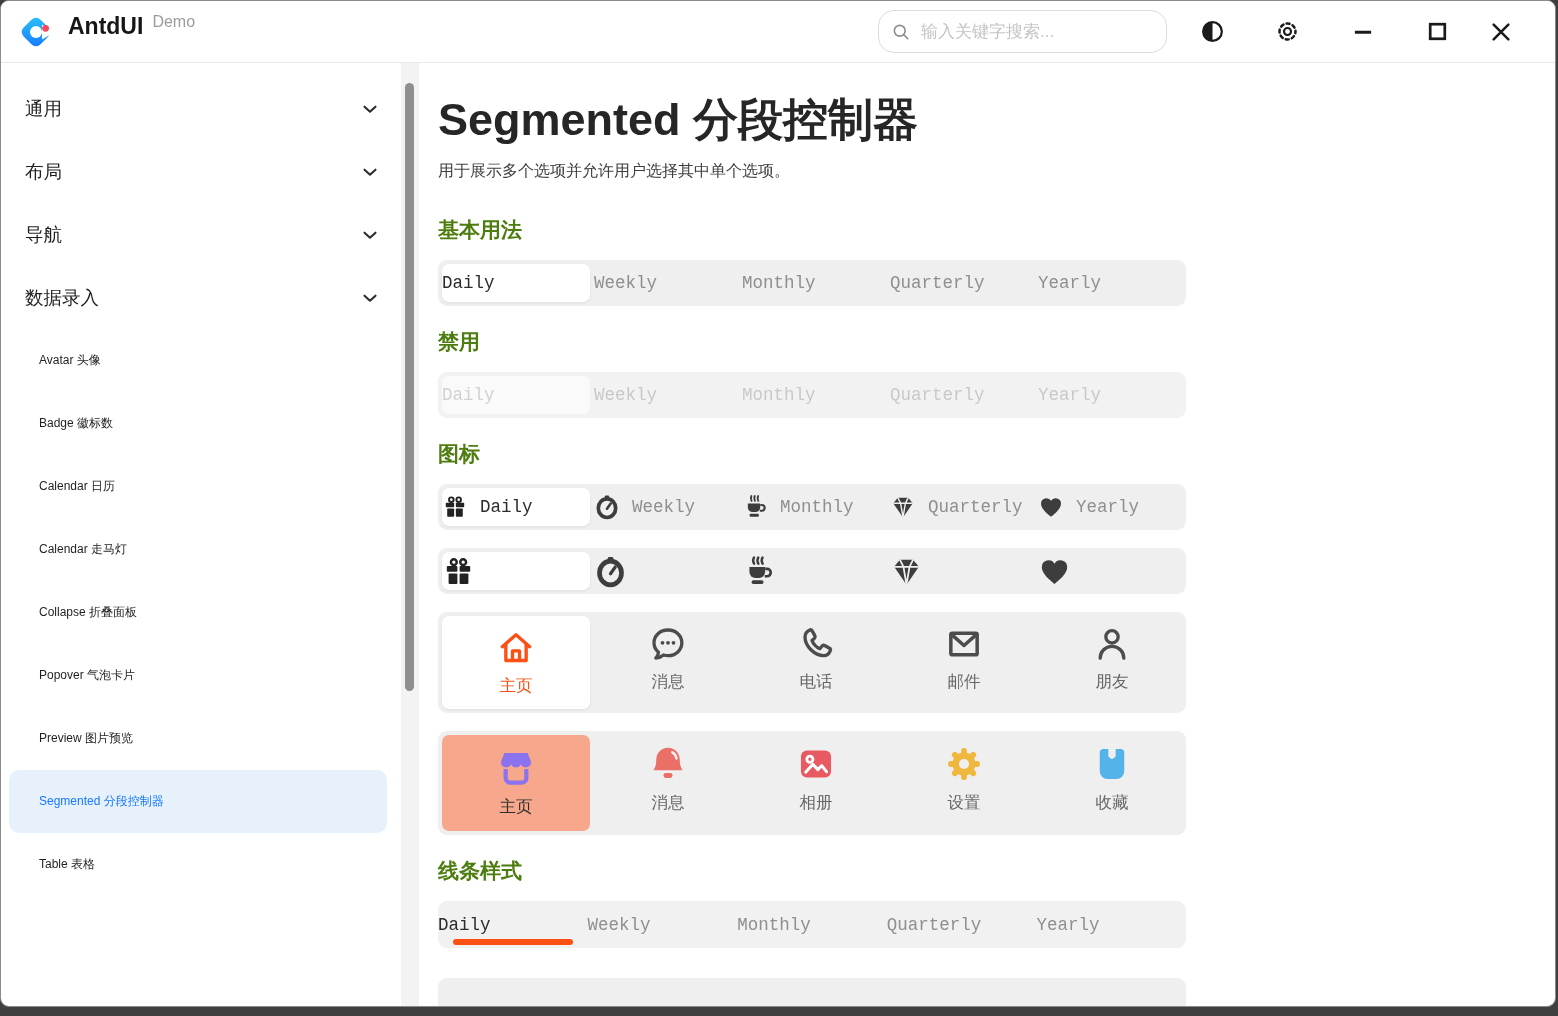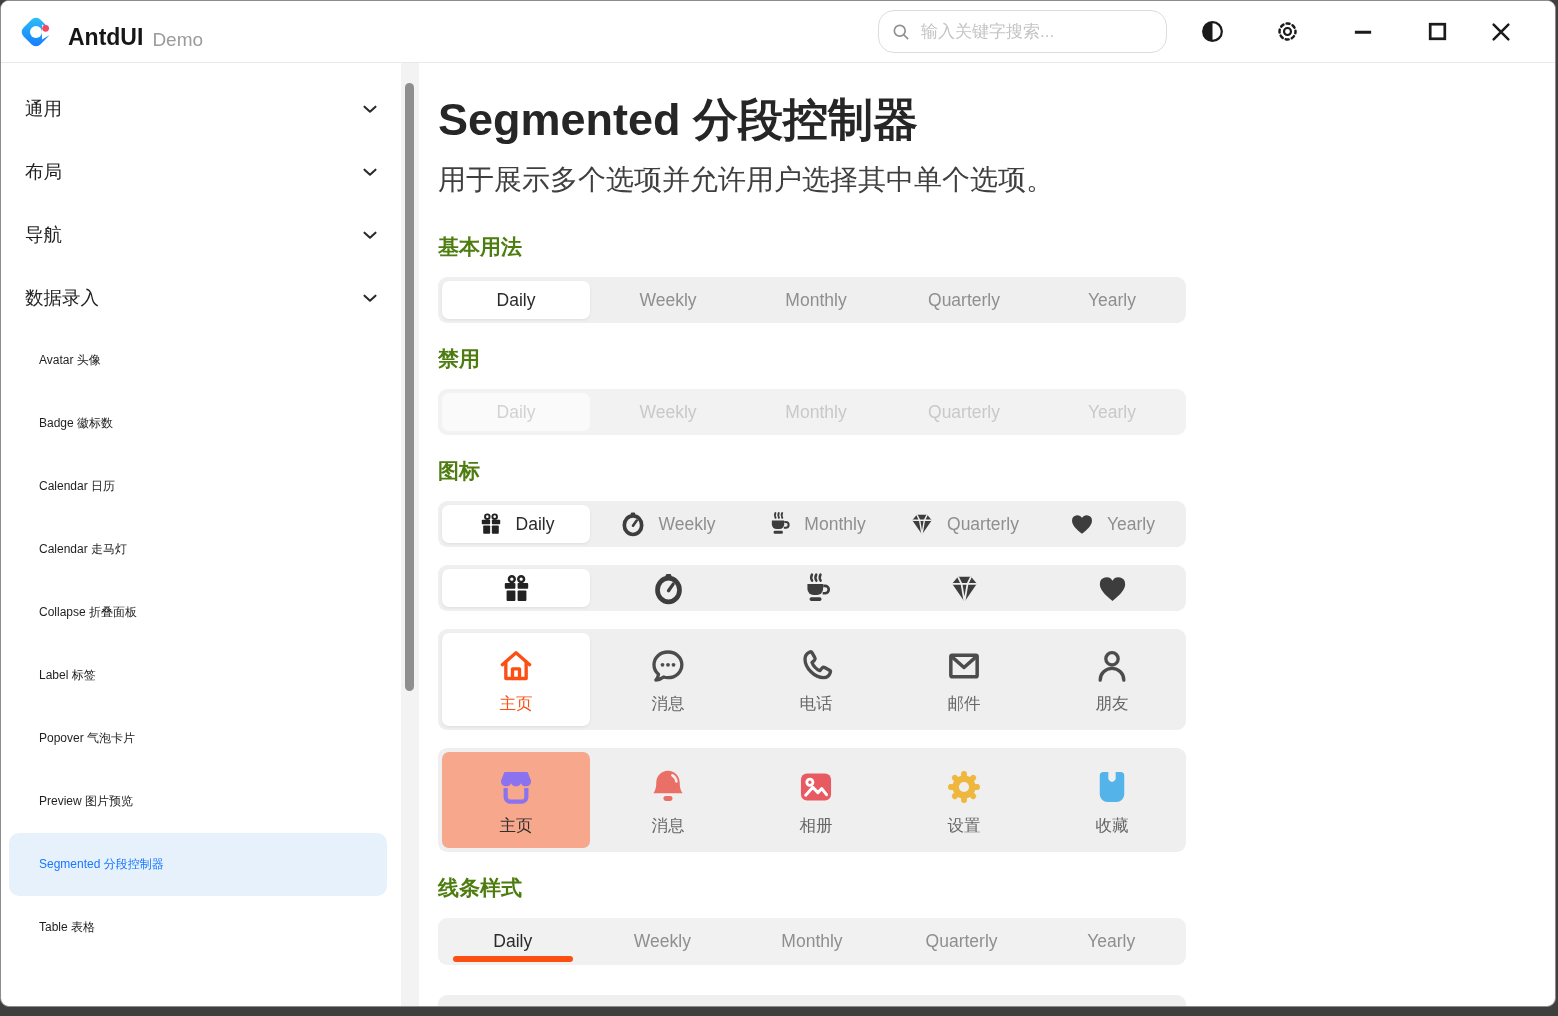--- a/index.html
+++ b/index.html
@@ -8,24 +8,24 @@
     font-family:"Liberation Sans","DejaVu Sans",sans-serif;
     -webkit-font-smoothing:antialiased;
   }
   .window{
     position:absolute;top:0;left:0;width:1556px;height:1007px;box-sizing:border-box;
     background:#ffffff;border:1px solid #8c8c8c;border-radius:9px;overflow:hidden;
   }
   
   .titlebar{height:62px;display:flex;align-items:center;padding:0 28px 0 16px;
     border-bottom:1px solid #e9e9e9;box-sizing:border-box;background:#fff;}
-  .brand{display:flex;align-items:flex-end;}
+  .brand{display:flex;align-items:flex-start;}
   .brand svg{display:block;}
   .brand-name{font-size:23px;font-weight:700;color:#161616;margin-left:13px;}
-  .brand-variant{font-size:19px;color:#9b9b9b;margin-left:9px;}
+  .brand-variant{font-size:16px;color:#9b9b9b;margin-left:9px;}
   .searchbox{margin-left:auto;width:289px;height:43px;box-sizing:border-box;
     border:1.5px solid #dcdcdc;border-radius:16px;display:flex;align-items:center;
     padding:0 12px;background:#fff;}
   .searchbox svg{flex:0 0 auto;color:#8f8f8f;}
   .searchbox input{border:none;outline:none;background:transparent;width:100%;
     font-size:17px;color:#555;margin-left:8px;font-family:inherit;}
   .searchbox input::placeholder{color:#c4c4c4;}
   .tb-icons{display:flex;align-items:center;margin-left:8px;}
   .tb-btn{width:75px;height:44px;display:flex;align-items:center;justify-content:center;
     color:#1b1b1b;cursor:pointer;}
@@ -40,26 +40,26 @@
   .group-item{height:63px;display:flex;align-items:center;padding:0 20px 0 24px;
     font-size:18.5px;color:#1f1f1f;cursor:pointer;}
   .group-item .chev{margin-left:auto;color:#2b2b2b;display:flex;}
   .group-item.expanded{color:var(--accent,#1677ff);}
   .group-item.expanded .chev{color:var(--accent,#1677ff);}
   .comp-item{height:63px;display:flex;align-items:center;padding-left:30px;
     margin:0 14px 0 8px;border-radius:10px;font-size:12px;color:#1f1f1f;cursor:pointer;}
   .comp-item.selected{background:#e7f1fb;color:var(--accent,#1677ff);}
   
   .page-title{font-size:45px;font-weight:600;color:#262626;margin:8px 0 14px;line-height:1.2;}
-  .page-desc{font-size:28px;color:#3f3f3f;margin:0 0 34px;}
+  .page-desc{font-size:16px;color:#3f3f3f;margin:0 0 34px;}
   .sec-h{font-size:21px;font-weight:600;color:#4d7c0f;margin:0 0 16px;}
   
   .seg{width:748px;background:#efefef;border-radius:9px;display:flex;box-sizing:border-box;}
-  .seg-cell{flex:1 1 0;display:flex;align-items:center;justify-content:center;gap:12px;
-    color:#8f8f8f;font-size:17.5px;cursor:pointer;min-width:0;}
+  .seg-cell{flex:1 1 0;display:flex;align-items:center;justify-content:flex-start;gap:12px;
+    color:#8f8f8f;font-size:17.5px;cursor:pointer;min-width:0;font-family:Liberation Mono, monospace;}
   .seg.h46{height:46px;margin-bottom:22px;}
   .seg-cell.on{background:#fff;border-radius:7px;margin:4px;color:#2b2b2b;
     box-shadow:0 1px 3px rgba(0,0,0,.07);}
   .seg.disabled{background:#f2f2f2;}
   .seg.disabled .seg-cell{color:#c9c9c9;cursor:default;}
   .seg.disabled .seg-cell.on{background:#fafafa;color:#d2d2d2;box-shadow:none;}
   .seg .ic{width:26px;height:26px;flex:0 0 auto;}
   .seg .ic-dark{color:#3d3d3d;}
   .seg-cell.on .ic-dark{color:#222;}
   .seg.icons-only{height:46px;margin-bottom:18px;}
@@ -269,21 +269,20 @@
               <use href="#i-chevdown"></use>
             </svg>
           </span>
       </div>
 
       <div class="comp-item">Avatar 头像</div>
       <div class="comp-item">Badge 徽标数</div>
       <div class="comp-item">Calendar 日历</div>
       <div class="comp-item">Calendar 走马灯</div>
       <div class="comp-item">Collapse 折叠面板</div>
-      <div class="comp-item">Label 标签</div>
       <div class="comp-item">Popover 气泡卡片</div>
       <div class="comp-item">Preview 图片预览</div>
       <div class="comp-item selected">Segmented 分段控制器</div>
       <div class="comp-item">Table 表格</div>
     </div>
 
     <div class="gutter">
       <div class="thumb"></div>
     </div>
 

